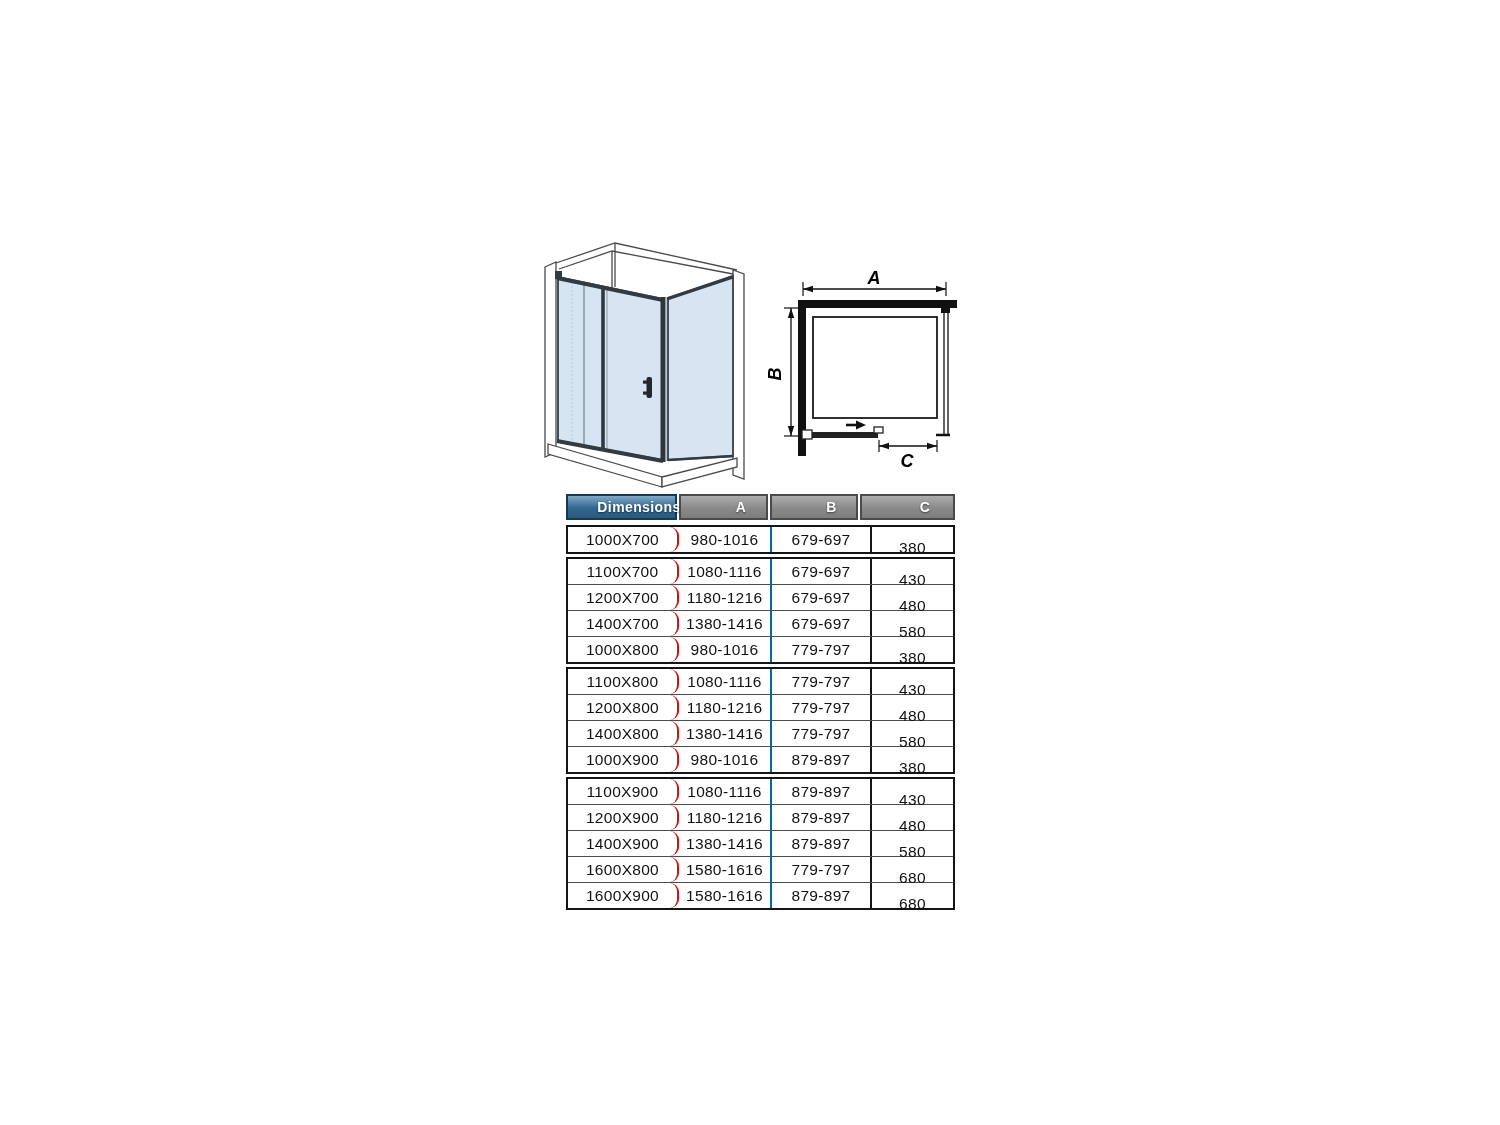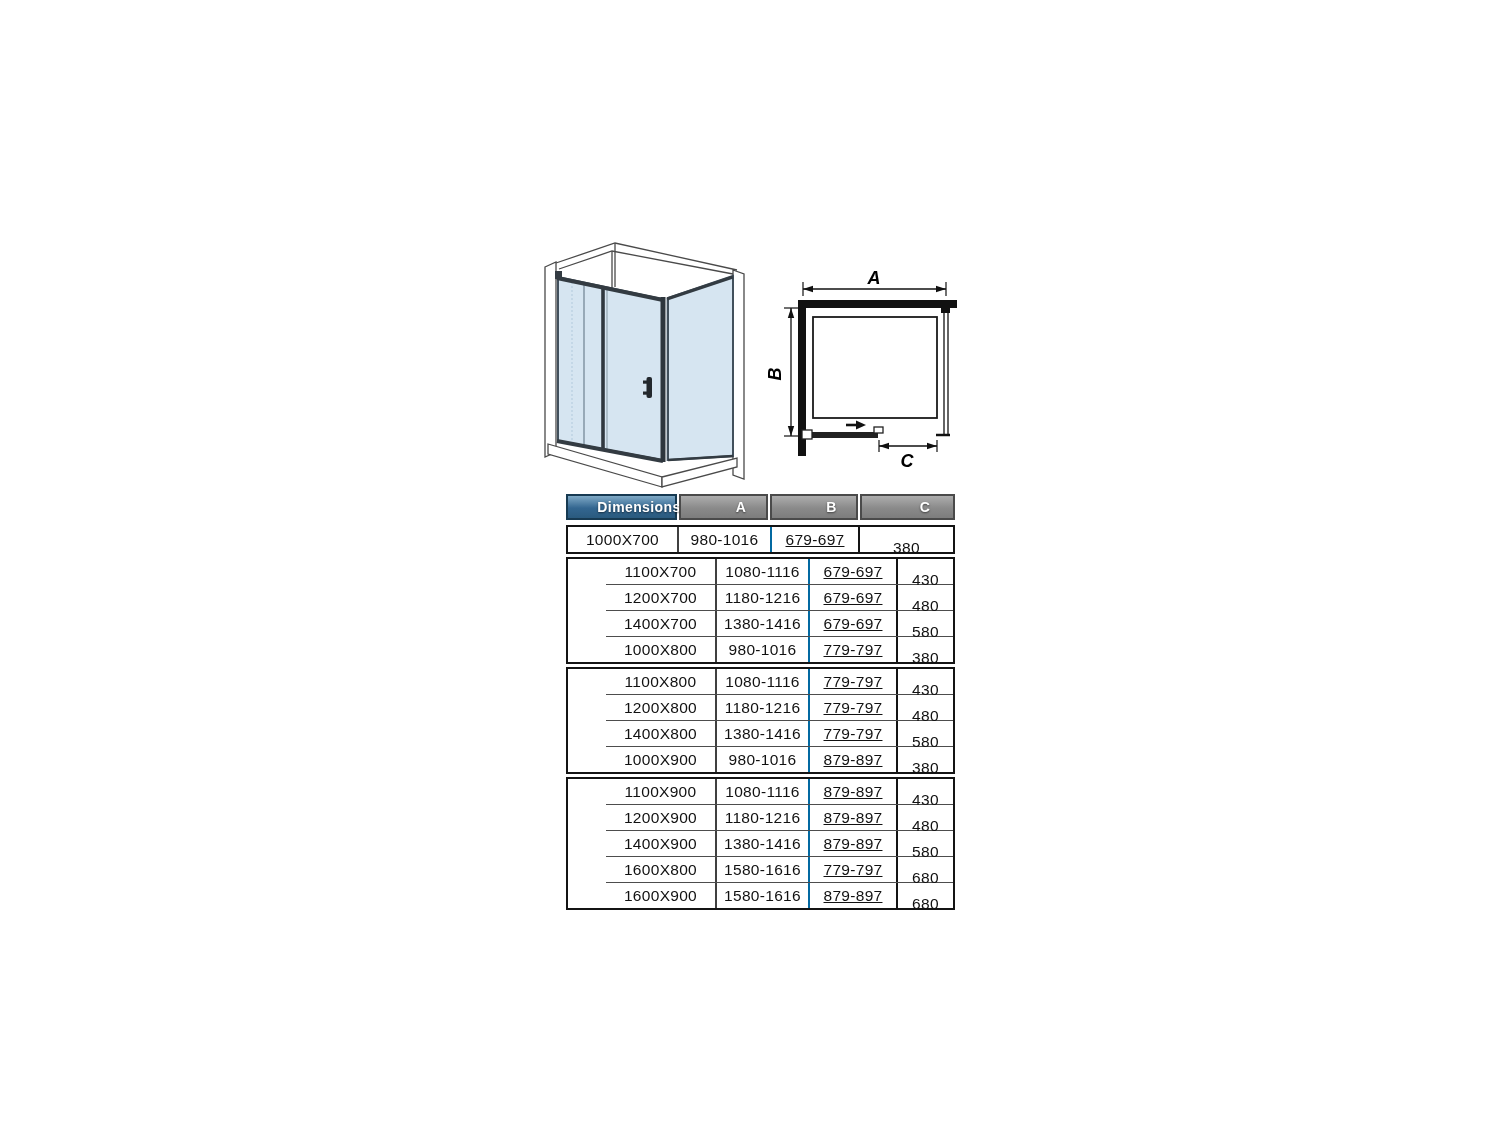--- a/index.html
+++ b/index.html
@@ -18,28 +18,28 @@
           background:linear-gradient(#7fa9c6,#336690 55%,#2a5a7e);}
   .th-a{width:89px;margin-right:2px;border:2px solid #4a4a4a;
         background:linear-gradient(#adadad,#8a8a8a 55%,#7d7d7d);}
   .th-b{width:88px;margin-right:2px;border:2px solid #4a4a4a;
         background:linear-gradient(#adadad,#8a8a8a 55%,#7d7d7d);}
   .th-c{flex:1;border:2px solid #4a4a4a;
         background:linear-gradient(#adadad,#8a8a8a 55%,#7d7d7d);}
 
   .tbody{margin-top:5px;}
   .tgroup{box-sizing:border-box;border:2px solid #141414;background:#fff;}
-  .tgroup + .tgroup{margin-top:3px;padding-left:38px;}
+  .tgroup + .tgroup{margin-top:3px;}
   .trow{display:flex;height:25px;}
   .trow + .trow{border-top:1.5px solid #4d4d4d;justify-content:flex-end;}
   .c{box-sizing:border-box;display:flex;align-items:center;justify-content:center;
      font-size:15.5px;color:#111;letter-spacing:.3px;}
-  .c-dim{width:111px;border-right:2px solid #404040;}
+  .c-dim{width:111px;border-right:2px solid #b91c1c;border-radius:9px;}
   .c-a{width:93px;border-right:2px solid #0369a1;}
-  .c-b{width:88px;border-right:2px solid #141414;text-decoration:underline;}
+  .c-b{width:100px;border-right:2px solid #141414;}
   .c-c{flex:1;margin-top:16px;}
 
   .dim-label{font-family:"Liberation Sans",sans-serif;font-style:italic;font-weight:bold;
              font-size:18px;fill:#000;}
 </style>
 </head>
 <body>
 
 <div class="canvas">
 

